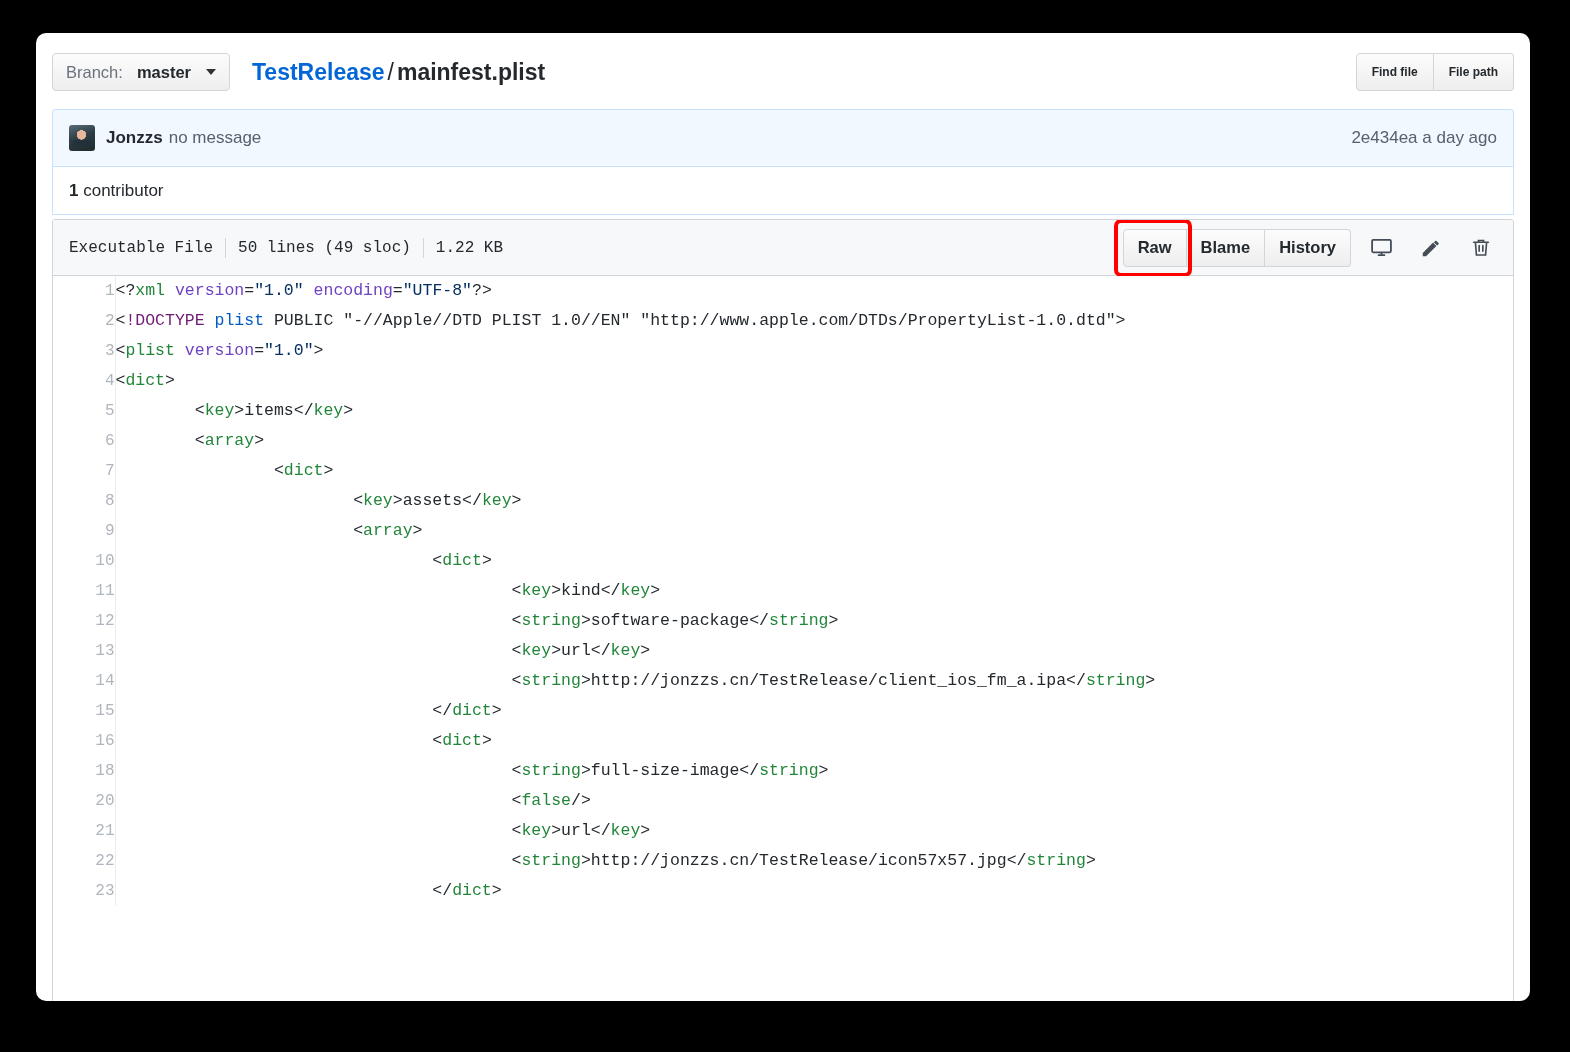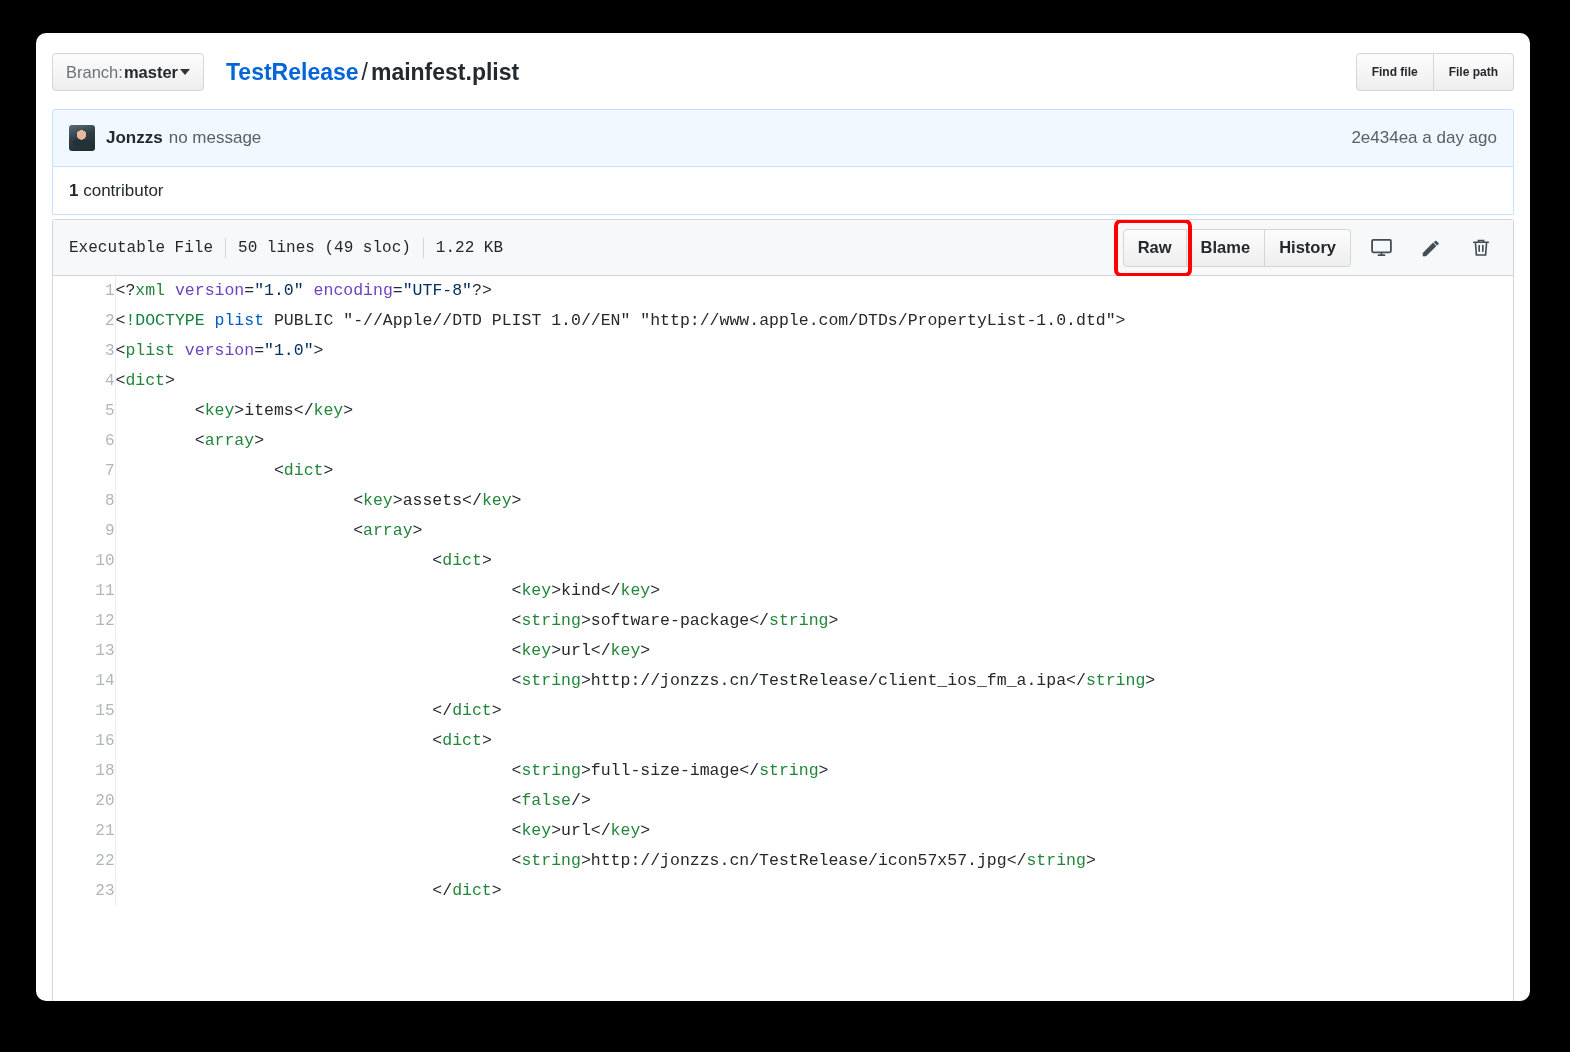--- a/index.html
+++ b/index.html
@@ -19,21 +19,21 @@
     border-radius: 10px;
     overflow: hidden;
   }
   
   .file-header {
     display: flex; align-items: center;
     padding: 18px 16px 16px 16px;
     height: 76px;
   }
   .branch-btn {
-    display: inline-flex; align-items: center; gap: 1px;
+    display: inline-flex; align-items: center; gap: 14px;
     height: 38px; padding: 0 13px;
     border: 1px solid #d5d5d5; border-radius: 4px;
     background: linear-gradient(#fcfcfc, #eeeeee);
     font-size: 16.5px; color: #666; cursor: pointer;
     white-space: nowrap;
   }
   .branch-btn .b-label { color: #6a737d; }
   .branch-btn .b-value { color: #24292e; font-weight: bold; }
   .caret {
     width: 0; height: 0; margin-left: 1px;
@@ -187,21 +187,21 @@
   }
   td.lc {
     padding-left: 22px;
     color: #24292e;
     line-height: 30px;
     white-space: pre;
   }
   .t-tag    { color: #22863a; }
   .t-attr   { color: #6f42c1; }
   .t-str    { color: #032f62; }
-  .t-doc    { color: #15803d; }
+  .t-doc    { color: #701a75; }
   .t-name   { color: #005cc5; }
   .t-plain  { color: #24292e; }
 </style>
 </head>
 <body>
 
 <div class="page-card">
 
   <div class="file-header">
 

